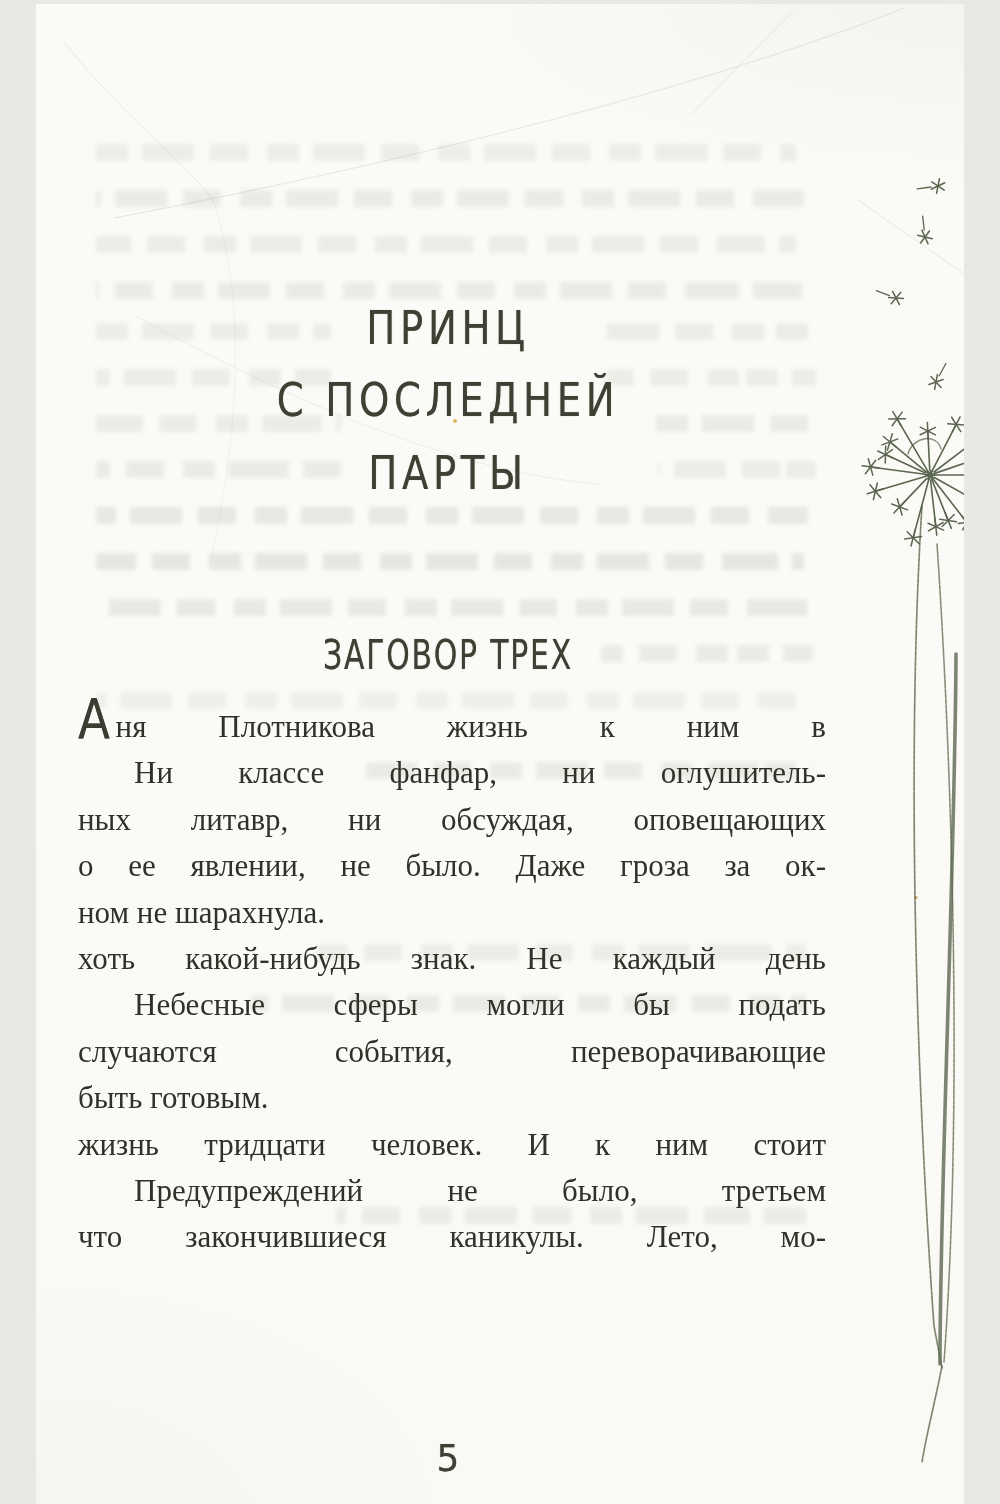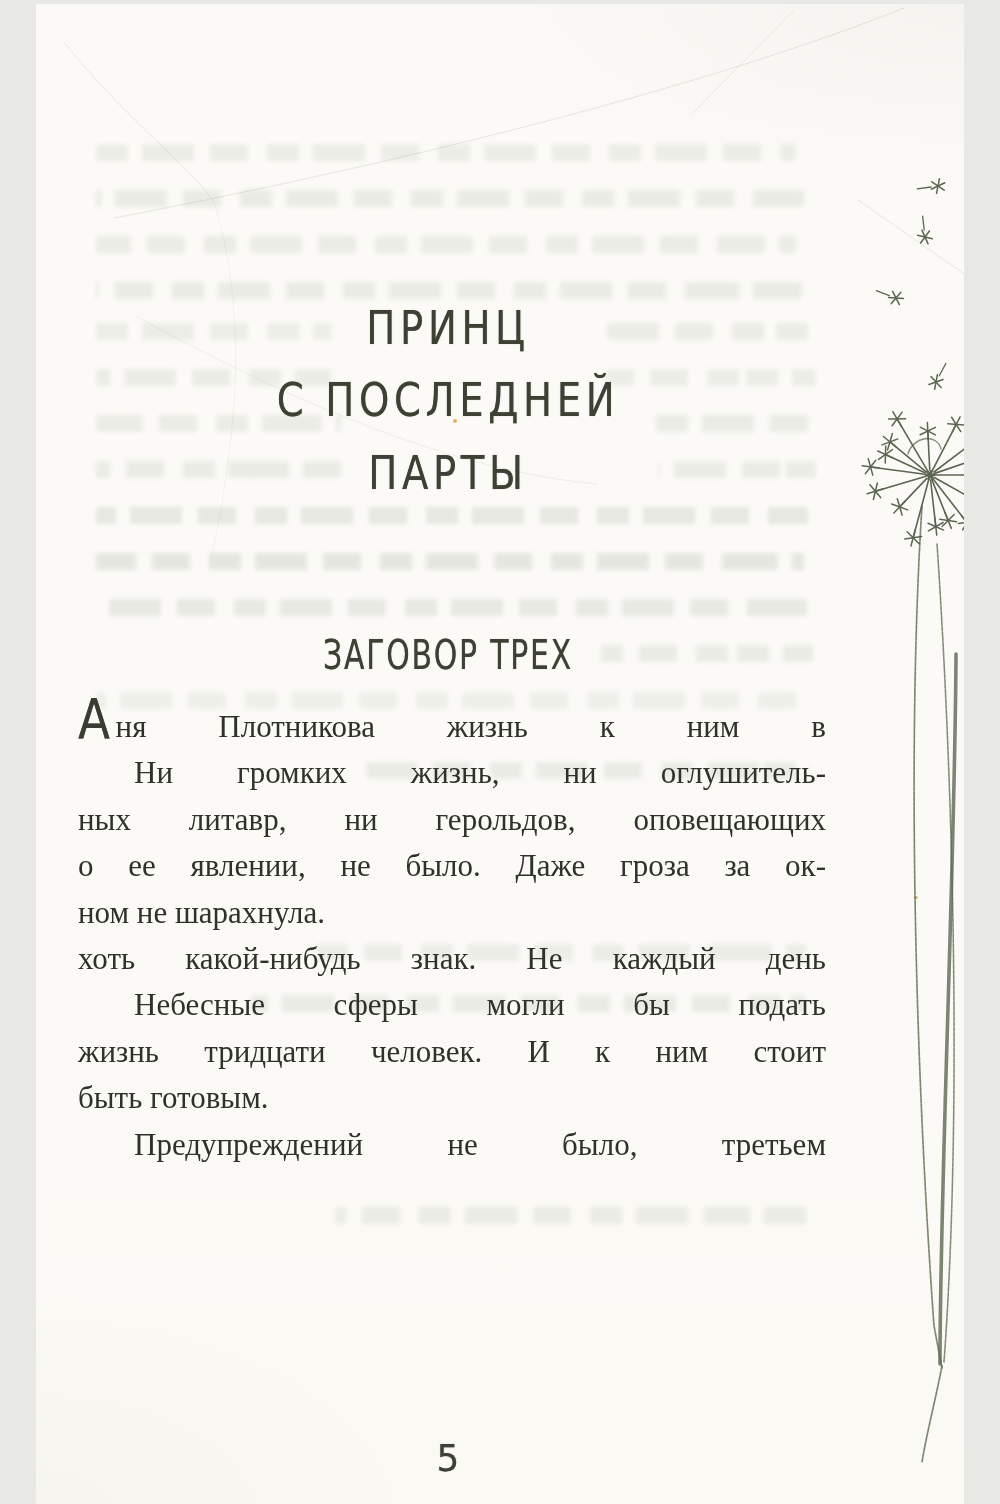--- a/index.html
+++ b/index.html
@@ -105,29 +105,31 @@
   <header class="title-block hand">
     <div>ПРИНЦ</div>
     <div>С ПОСЛЕДНЕЙ</div>
     <div>ПАРТЫ</div>
   </header>
 
   <h2 class="chapter hand" style="margin:0;font-weight:400;">ЗАГОВОР ТРЕХ</h2>
 
   <main class="bodytext">
     <div class="line"><span class="initial">А</span><span>ня Плотникова жизнь к ним в</span></div>
-    <div class="line ind">Ни громких жизнь, ни оглушитель-</div>
-    <div class="line">ных литавр, ни герольдов, оповещающих</div>
+    <div class="line ind">Ни классе фанфар, ни оглушитель-</div>
+    <div class="line">ных литавр, ни обсуждая, оповещающих</div>
     <div class="line">о ее явлении, не было. Даже гроза за ок-</div>
     <div class="line end">ном не шарахнула.</div>
     <div class="line">хоть какой-нибудь знак. Не каждый день</div>
     <div class="line ind">Небесные сферы могли бы подать</div>
+    <div class="line">случаются события, переворачивающие</div>
+    <div class="line end">быть готовым.</div>
     <div class="line">жизнь тридцати человек. И к ним стоит</div>
-    <div class="line end">быть готовым.</div>
     <div class="line ind">Предупреждений не было, третьем</div>
+    <div class="line">что закончившиеся каникулы. Лето, мо-</div>
   </main>
 
   <svg class="overlay" viewBox="0 0 1000 1504">
     <g fill="none" stroke-linecap="round">
 
       <g stroke="#68725a">
         <path d="M 886,502 C 872,720 877,1030 898,1322 L 906,1364" stroke-width="1.7" stroke-dasharray="4 1.2" opacity="0.85"></path>
         <path d="M 901,540 C 916,760 927,1100 908,1358" stroke-width="1.6" stroke-dasharray="4 1.2" opacity="0.8"></path>
         <path d="M 920,650 C 919,860 904,1180 904,1360" stroke-width="3.6" opacity="0.8" stroke="#5d6851"></path>
         <path d="M 906,1362 C 899,1398 891,1428 886,1458" stroke-width="1.7" stroke-dasharray="4 1.2" opacity="0.85"></path>

